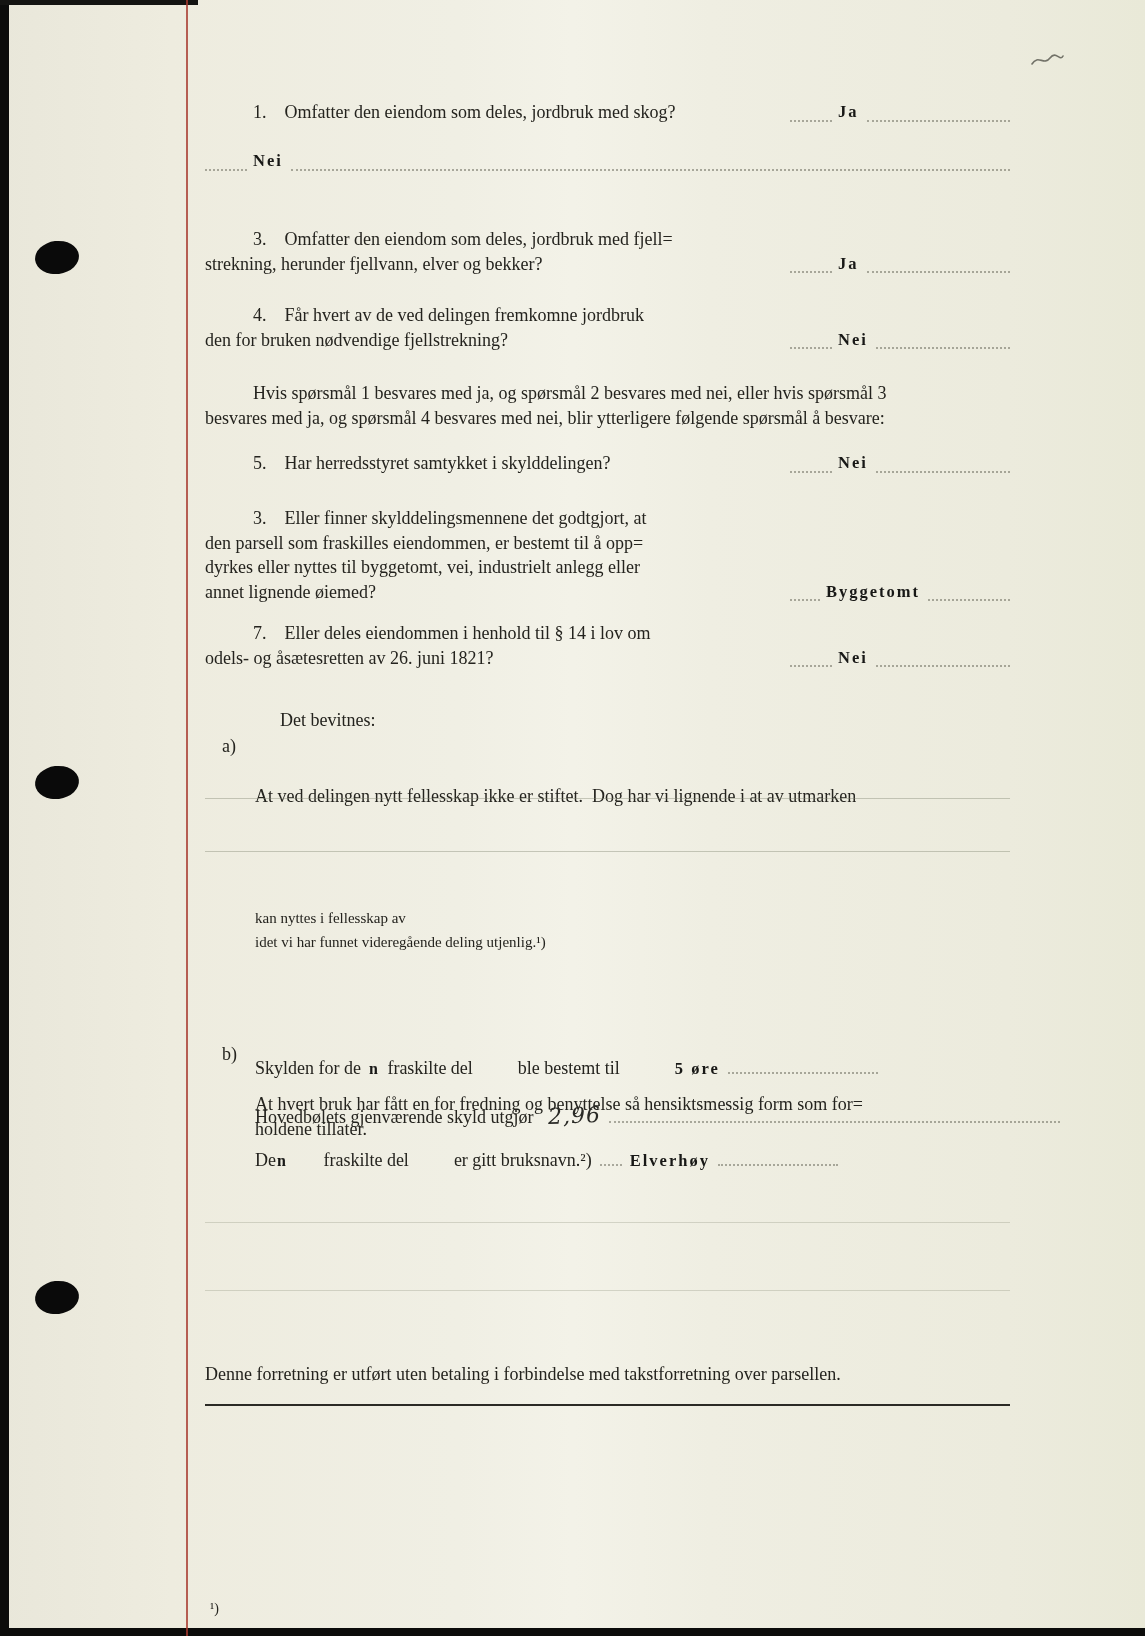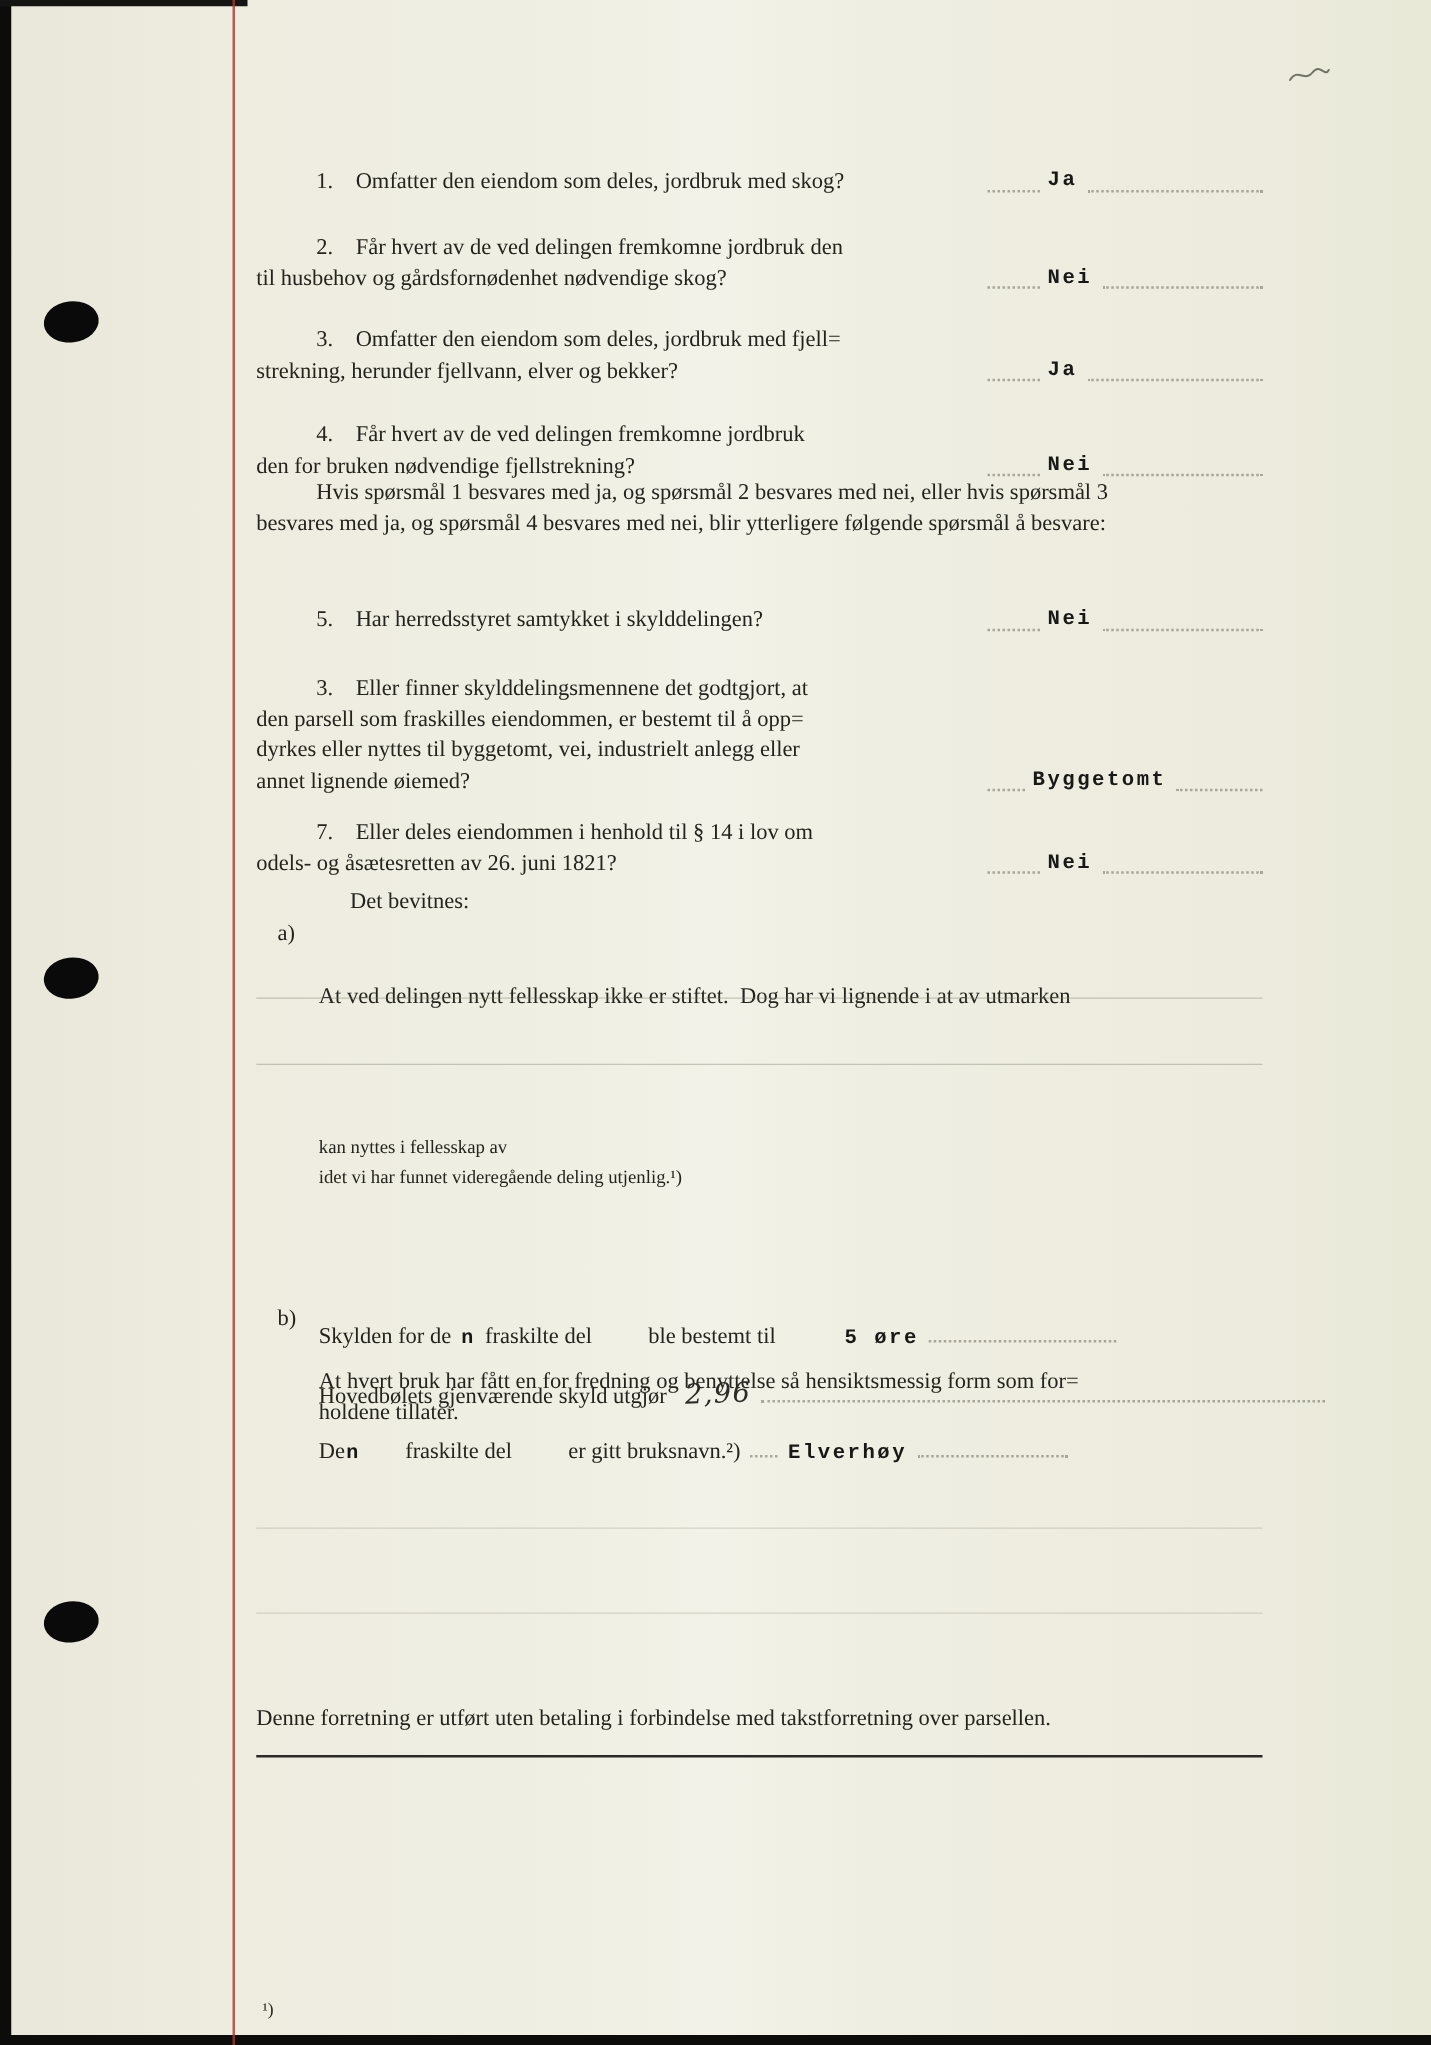--- a/index.html
+++ b/index.html
@@ -11,34 +11,34 @@
     font-family:"Liberation Serif", serif;
     color:#24231e;
     overflow:hidden;
   }
   .edge-left{position:absolute;left:0;top:0;width:9px;height:100%;background:#0c0c0b;}
   .edge-bottom{position:absolute;left:0;bottom:0;width:100%;height:8px;background:#0c0c0b;}
   .edge-top{position:absolute;left:0;top:0;width:198px;height:5px;background:#141412;}
   .red-line{position:absolute;left:186px;top:0;width:2px;height:100%;background:rgba(168,58,46,.8);}
   .hole{position:absolute;left:35px;width:44px;height:33px;background:#0a0a0a;border-radius:50%;transform:rotate(-7deg);}
   .blk{position:absolute;left:205px;width:805px;}
-  .q{display:flex;align-items:flex-end;margin-top:32px;}
+  .q{display:flex;align-items:flex-end;}
   .qtext{
     width:585px;flex:0 0 585px;
     white-space:pre-line;
     text-indent:48px;
     font-size:18px;line-height:24.5px;
     text-align:justify;
   }
   .ans{flex:1;display:flex;align-items:flex-end;padding-bottom:3px;}
   .lead{border-bottom:2px dotted rgba(95,95,82,.5);height:2px;}
   .lead.before{flex:0 0 42px;margin-right:6px;}
   .lead.after{flex:1;margin-left:8px;min-width:20px;}
   .tw{
-    font-family:Liberation Mono, monospace;
+    font-family:Liberation Serif, serif;
     font-weight:700;font-size:16.5px;letter-spacing:2px;
     color:#181816;white-space:nowrap;line-height:1;
     padding-bottom:1px;
   }
   .tw.inline{font-size:16px;letter-spacing:1.5px;}
   .para{font-size:18px;line-height:24.5px;white-space:pre-line;text-align:justify;}
   .indent1{text-indent:48px;}
   .bold{font-weight:normal;}
   .item{position:relative;padding-left:50px;font-size:18px;line-height:25px;white-space:pre-line;}
   .item .marker{position:absolute;left:17px;top:0;}
@@ -78,22 +78,20 @@
   <div class="blk q" style="top:100px">
     <div class="qtext">1. Omfatter den eiendom som deles, jordbruk med skog?</div>
     <div class="ans">
       <span class="lead before"></span>
       <span class="tw">Ja</span>
       <span class="lead after"></span>
     </div>
   </div>
 
   <div class="blk q" style="top:153px">
-    <div class="qtext">2. Får hvert av de ved delingen fremkomne jordbruk den
-til husbehov og gårdsfornødenhet nødvendige skog?</div>
     <div class="ans">
       <span class="lead before"></span>
       <span class="tw">Nei</span>
       <span class="lead after"></span>
     </div>
   </div>
 
   <div class="blk q" style="top:227px">
     <div class="qtext">3. Omfatter den eiendom som deles, jordbruk med fjell=
 strekning, herunder fjellvann, elver og bekker?</div>

